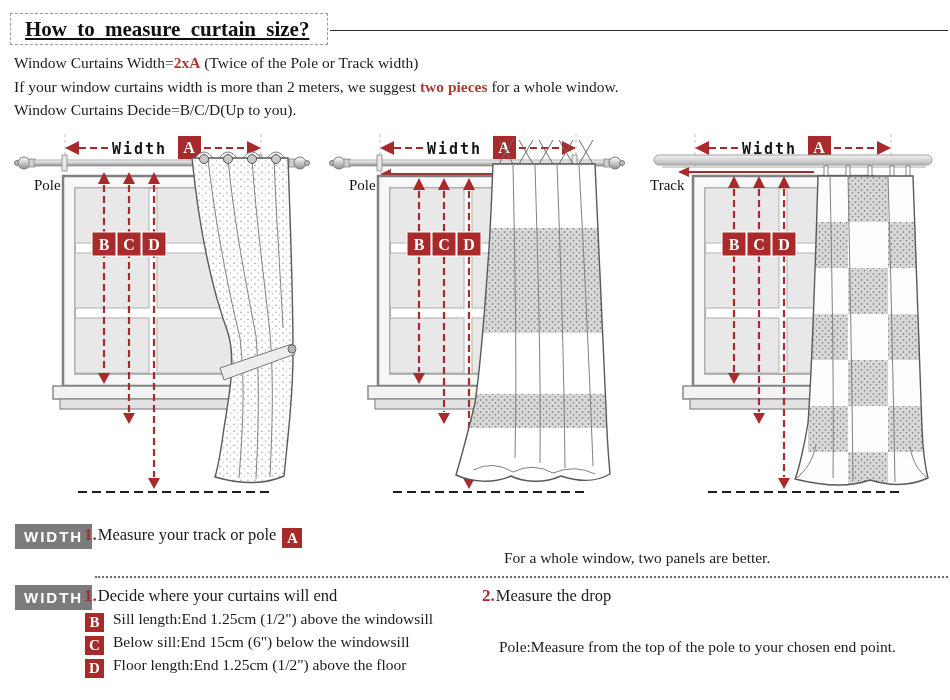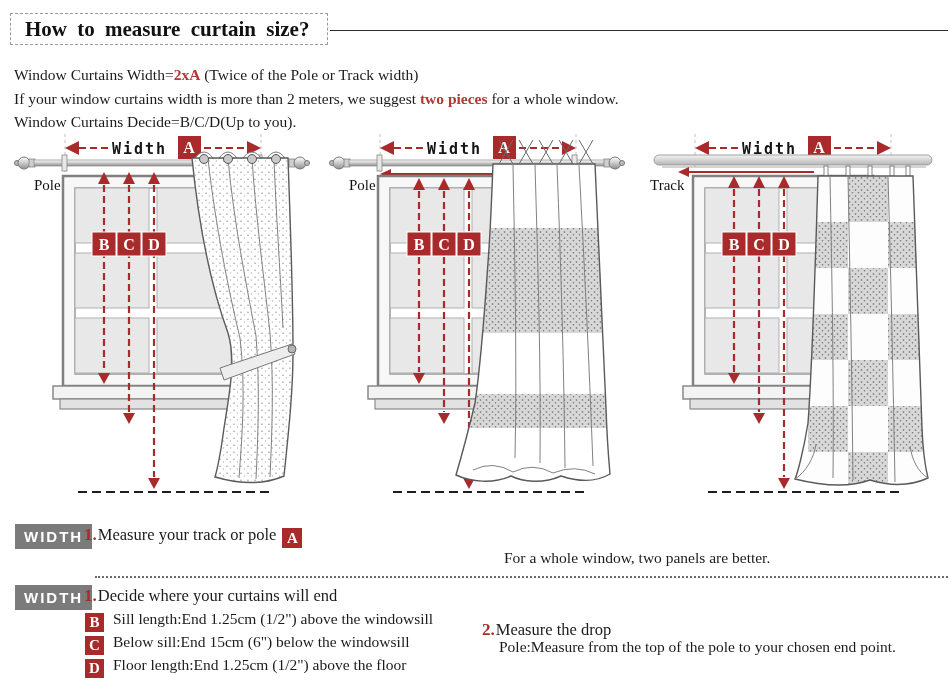--- a/index.html
+++ b/index.html
@@ -2,24 +2,24 @@
 <html><head>
 <meta charset="utf-8">
 <style>
   html,body{margin:0;padding:0;background:#fff;}
   .stage{position:relative;width:950px;height:700px;background:#ffffff;overflow:hidden;
          font-family:"Liberation Serif",serif;color:#1b1b1b;}
   
   .title-box{position:absolute;left:10px;top:13px;width:318px;height:32px;
              border:1px dashed #9a9a9a;background:#fff;box-sizing:border-box;
              font:bold 21px "Liberation Serif",serif;color:#111;
-             padding-left:14px;line-height:30px;word-spacing:5px;}
+             padding-left:14px;line-height:30px;word-spacing:5px;text-decoration:underline;}
   .title-rule{position:absolute;left:330px;top:30px;width:618px;height:0;
               border-top:1.6px solid #2c2c2c;}
-  .intro{position:absolute;left:14px;font-size:15.5px;white-space:nowrap;margin-top:12px;}
+  .intro{position:absolute;left:14px;font-size:15.5px;white-space:nowrap;}
   .intro b.em{color:#b03a34;}
   
   .diag{position:absolute;top:128px;}
   .wlbl{font:bold 15px "DejaVu Sans Mono",monospace;letter-spacing:2px;fill:#151515;}
   .slbl{font:15px "Liberation Serif",serif;fill:#111;}
   .boxl{font:bold 16px "Liberation Serif",serif;fill:#ffffff;text-anchor:middle;}
   .rdash{stroke:#a82a2a;stroke-width:2.2;stroke-dasharray:7 4;fill:none;}
   .rfill{fill:#a82a2a;}
   .guide{stroke:#c3c3c3;stroke-width:1;stroke-dasharray:3 3;}
   .fold{stroke:#818181;stroke-width:1;fill:none;}
@@ -371,21 +371,21 @@
     <span class="num">1.</span><span>Measure your track or pole</span><span class="abox">A</span>
   </div>
   <div class="note" style="left:504px;top:549px">For a whole window, two panels are better.</div>
 
   <div class="dotline"></div>
 
   <div class="badge" style="left:15px;top:585px">WIDTH</div>
   <div class="step" style="left:84px;top:586px">
     <span class="num">1.</span><span>Decide where your curtains will end</span>
   </div>
-  <div class="step" style="left:482px;top:620px">
+  <div class="step" style="left:482px;top:586px">
     <span class="num">2.</span><span>Measure the drop</span>
   </div>
 
   <div class="litem" style="left:85px;top:610px">
     <span class="lbox">B</span><span>Sill length:End 1.25cm (1/2") above the windowsill</span>
   </div>
   <div class="litem" style="left:85px;top:633px">
     <span class="lbox">C</span><span>Below sill:End 15cm (6") below the windowsill</span>
   </div>
   <div class="litem" style="left:85px;top:656px">

